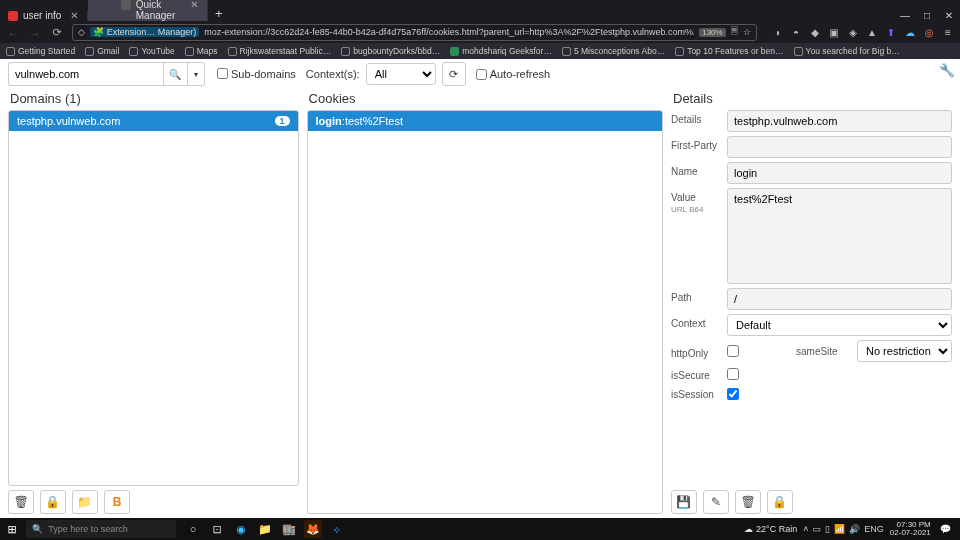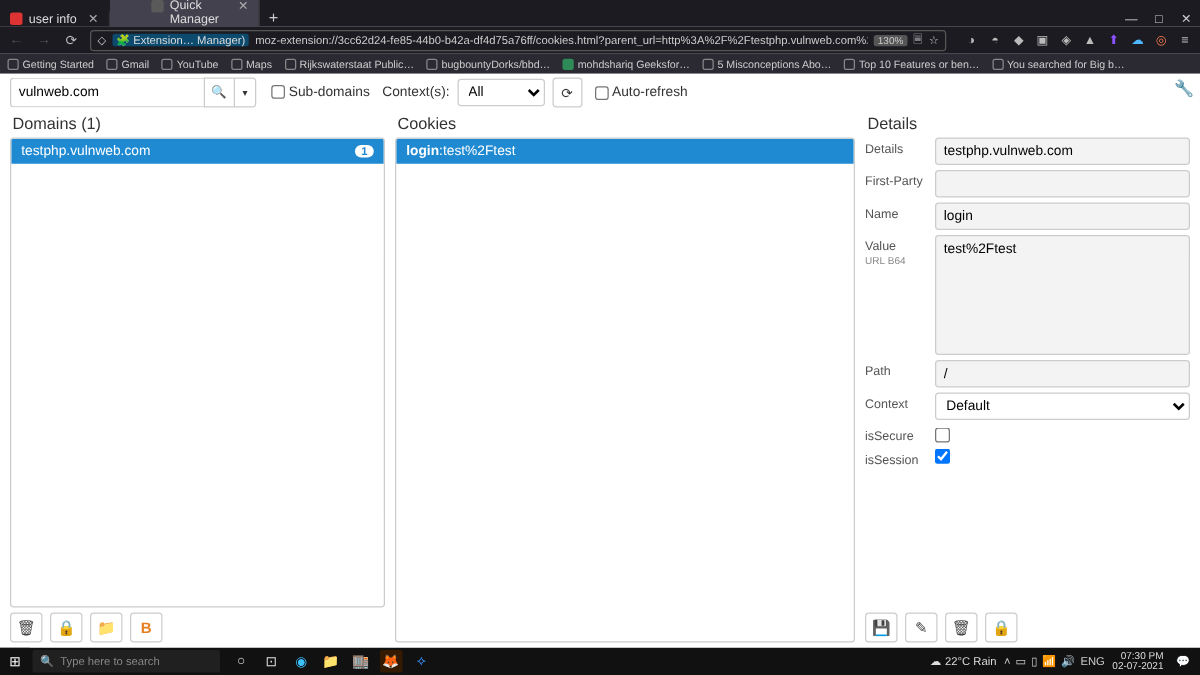--- a/index.html
+++ b/index.html
@@ -257,24 +257,31 @@
         </div>
         <div class="drow">
           <div class="dlabel">Path</div>
           <input class="dinput" value="/" style="">
         </div>
         <div class="drow">
           <div class="dlabel">Context</div>
           <select class="dselect"><option>Default</option></select>
         </div>
         <div class="drow" style="align-items:center">
+          <div class="dlabel">httpOnly</div>
+          <input type="checkbox" class="dcheck" style="">
+          <div style="flex:1"></div>
+          <div style="width:55px;font-size:10px;color:#555">sameSite</div>
+          <select class="dselect dsmall"><option>No restriction</option></select>
+        </div>
+        <div class="drow" style="align-items:center">
           <div class="dlabel">isSecure</div>
           <input type="checkbox" class="dcheck" style="">
         </div>
-        <div class="drow" style="align-items:flex-start">
+        <div class="drow" style="align-items:flex-end">
           <div class="dlabel">isSession</div>
           <input type="checkbox" class="dcheck" checked="" style="">
         </div>
       </div>
       <div style="flex:1"></div>
       <div class="icon-row details-icons">
         <div class="icon-btn">
             <span>💾</span>
           </div>
         <div class="icon-btn">

